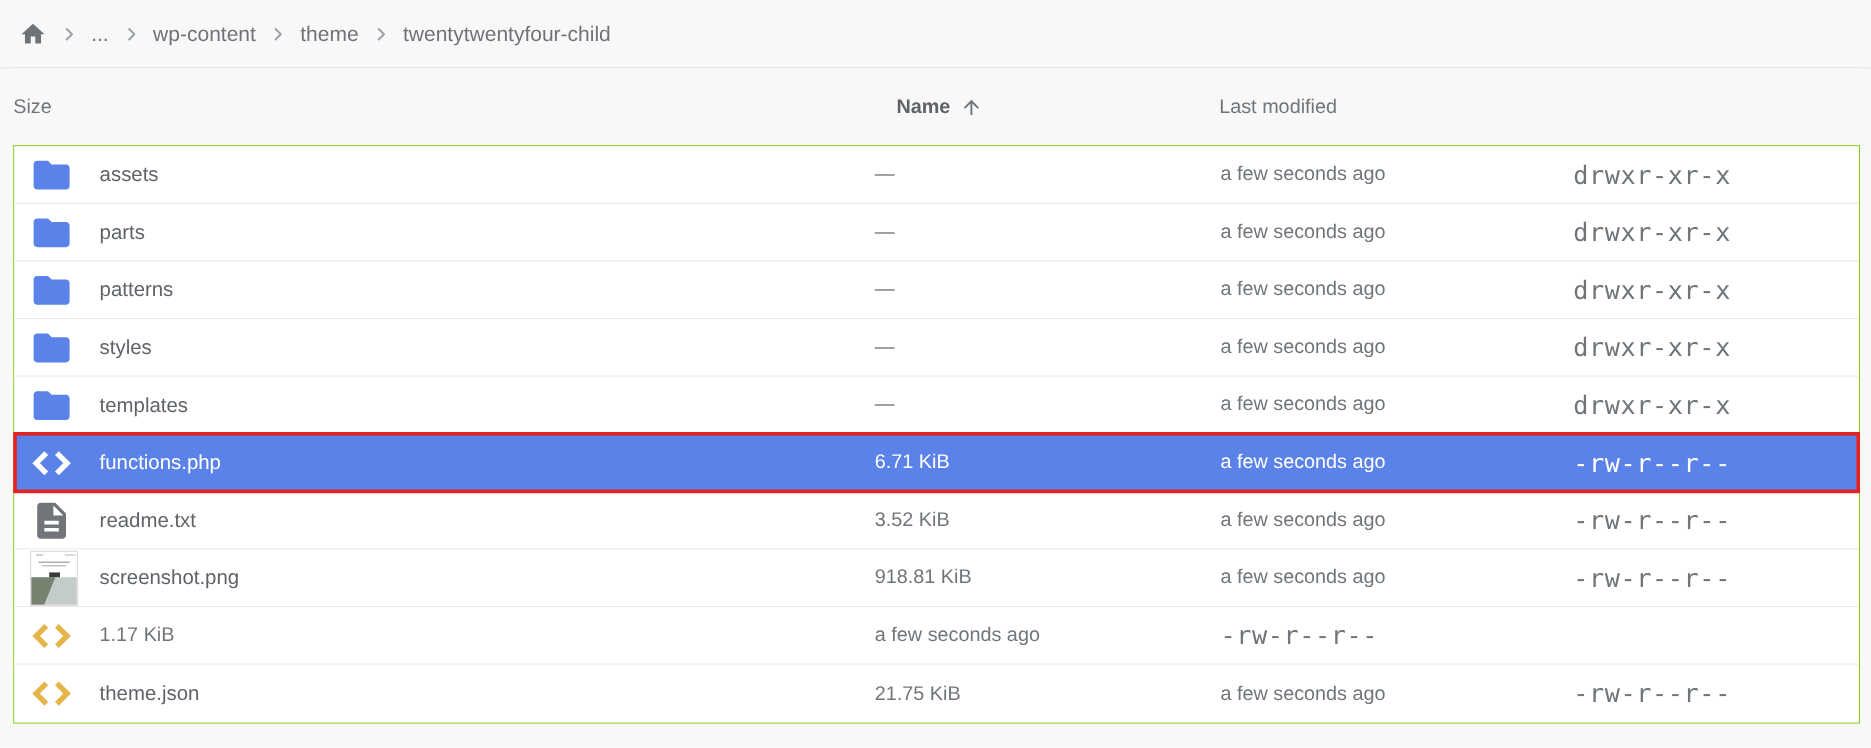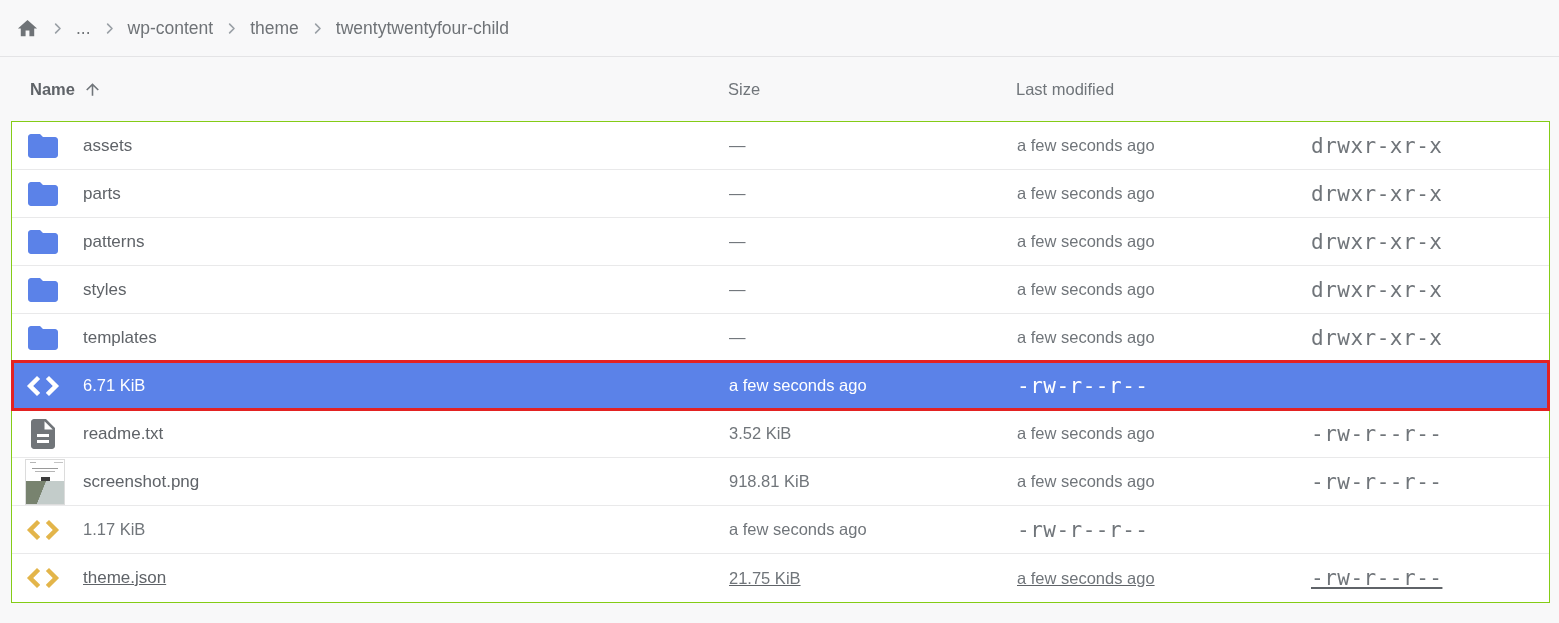--- a/index.html
+++ b/index.html
@@ -53,21 +53,21 @@
   .row {
     position:relative;
     display:grid;
     grid-template-columns:71px 646px 288px 294px 1fr;
     align-items:center;
     height:48px;
     border-bottom:1px solid #e9e9ea;
     background:#fff;
     cursor:pointer;
   }
-  .row:last-child { border-bottom:none;text-decoration:underline; }
+  .row:last-child { border-bottom:none; }
   .icon-slot { display:flex; align-items:center; padding-left:13px; }
   .file-icon { width:36px; height:36px; }
   .icon-folder { color:#5b82e8; }
   .icon-code   { color:#e3b54a; }
   .icon-text   { color:#717579; }
   .cell-name .label { font-size:17px; color:#5f6368; }
   .cell-size, .cell-modified { font-size:16.5px; color:#70757a; }
   .cell-perms {
     font-family:"DejaVu Sans Mono", monospace;
     font-size:21px;
@@ -159,27 +159,27 @@
   <span class="bc-item">
     <svg class="bc-chevron">
           <use href="#sym-chevron"></use>
         </svg>
     <span class="bc-label">twentytwentyfour-child</span>
   </span>
 </span>
 </div>
 
 <div class="table-header">
+  <div class="th">Size</div>
   <div class="th th-name">
     <span>Name</span>
     <svg class="sort-arrow">
         <use href="#sym-arrow-up"></use>
       </svg>
   </div>
-  <div class="th">Size</div>
   <div class="th">Last modified</div>
   <div class="th"></div>
 </div>
 
 <div class="file-table">
   <div class="row">
     <div class="icon-slot">
         <svg class="file-icon icon-folder">
           <use href="#sym-folder"></use>
         </svg>
@@ -247,20 +247,23 @@
     <div class="cell-modified">a few seconds ago</div>
     <div class="cell-perms">drwxr-xr-x</div>
   </div>
 
   <div class="row selected">
     <div class="icon-slot">
         <svg class="file-icon icon-code">
           <use href="#sym-code"></use>
         </svg>
       </div>
+    <div class="cell-name">
+      <span class="label">functions.php</span>
+    </div>
     <div class="cell-size">6.71 KiB</div>
     <div class="cell-modified">a few seconds ago</div>
     <div class="cell-perms">-rw-r--r--</div>
   </div>
 
   <div class="row">
     <div class="icon-slot">
         <svg class="file-icon icon-text">
           <use href="#sym-text"></use>
         </svg>

